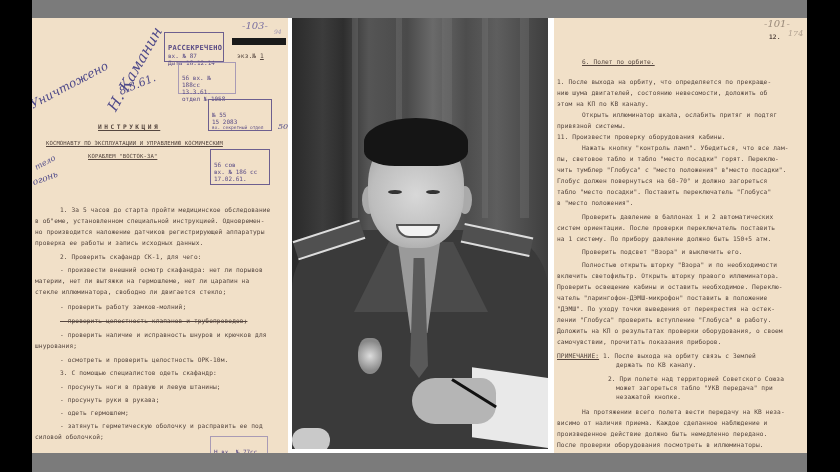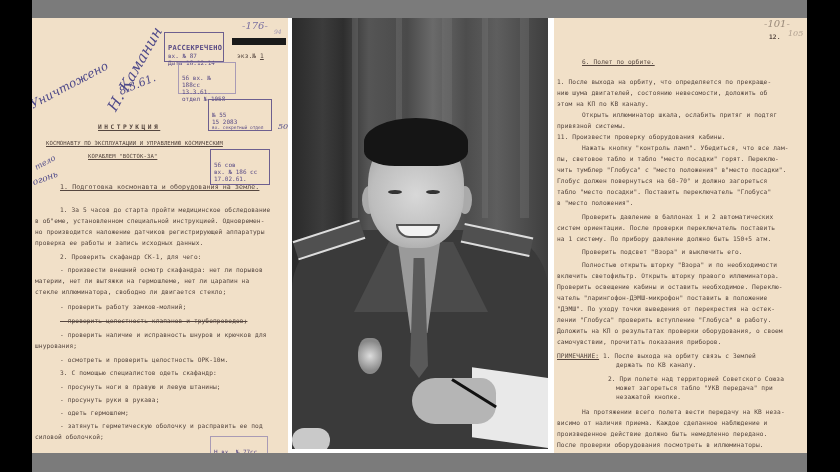--- a/index.html
+++ b/index.html
@@ -36,21 +36,21 @@
   .hand-r { position:absolute; left:120px; top:360px; width:84px; height:46px; background:#b5b5b5; border-radius:30px 20px 24px 30px; }
   .hand-l { position:absolute; left:0px; top:410px; width:38px; height:25px; background:#c9c9c9; border-radius:12px; }
   .pen { position:absolute; left:160px; top:360px; width:52px; height:3px; background:#111; transform:rotate(32deg); transform-origin:left; }
 </style>
 </head>
 <body>
 
 <div class="frame"></div>
 
 <div class="doc doc-left">
-  <div class="hand" style="left:210px;top:2px;font-size:10px;color:#7a6fa0;">-176-</div>
+  <div class="hand" style="left:210px;top:2px;font-size:10px;color:#7a6fa0;">-103-</div>
   <div class="hand" style="left:242px;top:10px;font-size:6px;color:#9a90b0;">94</div>
   <div class="redact" style="left:200px;top:20px;width:54px;height:7px;"></div>
   <div class="tl" style="left:205px;top:32px;">
     <span>экз.№</span> <span class="u">1</span>
   </div>
 
   <div class="stamp" style="left:132px;top:14px;width:60px;height:30px;">
     <div class="hd">РАССЕКРЕЧЕНО</div>
     <div>вх. № 87</div>
     <div>Дата 18.12.14</div>
@@ -74,21 +74,20 @@
 
   <div class="hand" style="left:-6px;top:60px;font-size:12px;transform:rotate(-28deg);">Уничтожено</div>
   <div class="hand" style="left:56px;top:42px;font-size:15px;transform:rotate(-60deg);">Н. Каманин</div>
   <div class="hand" style="left:86px;top:60px;font-size:11px;transform:rotate(-22deg);">8.3.61.</div>
   <div class="hand" style="left:2px;top:140px;font-size:8px;transform:rotate(-28deg);">тело</div>
   <div class="hand" style="left:0px;top:155px;font-size:9px;transform:rotate(-20deg);">огонь</div>
 
   <div class="tl u" style="left:66px;top:103px;letter-spacing:2.5px;font-weight:bold;">ИНСТРУКЦИЯ</div>
   <div class="tl u" style="left:14px;top:120px;font-size:5.6px;">КОСМОНАВТУ ПО ЭКСПЛУАТАЦИИ И УПРАВЛЕНИЮ КОСМИЧЕСКИМ</div>
   <div class="tl u" style="left:56px;top:133px;font-size:5.6px;">КОРАБЛЕМ "ВОСТОК-3А"</div>
-  <div class="tl" style="left:28px;top:164px;font-size:6.6px;"><span class="u">1. Подготовка космонавта и оборудования на земле.</span></div>
 
   <div class="tl" style="left:28px;top:186px;">1. За 5 часов до старта пройти медицинское обследование</div>
   <div class="tl" style="left:3px;top:197px;">в об"еме, установленном специальной инструкцией. Одновремен-</div>
   <div class="tl" style="left:3px;top:208px;">но производится наложение датчиков регистрирующей аппаратуры</div>
   <div class="tl" style="left:3px;top:219px;">проверка ее работы и запись исходных данных.</div>
   <div class="tl" style="left:28px;top:233px;">2. Проверить скафандр СК-1, для чего:</div>
   <div class="tl" style="left:28px;top:246px;">- произвести внешний осмотр скафандра: нет ли порывов</div>
   <div class="tl" style="left:3px;top:257px;">материи, нет ли вытяжки на гермошлеме, нет ли царапин на</div>
   <div class="tl" style="left:3px;top:268px;">стекле иллюминатора, свободно ли двигается стекло;</div>
   <div class="tl" style="left:28px;top:283px;">- проверить работу замков-молний;</div>
@@ -133,21 +132,21 @@
     <div class="paper"></div>
     <div class="hand-r"></div>
     <div class="pen"></div>
     <div class="hand-l"></div>
   </div>
 </div>
 
 <div class="doc doc-right">
   <div class="hand" style="left:210px;top:0px;font-size:10px;color:#9a8a7a;">-101-</div>
   <div class="tl" style="left:215px;top:13px;font-weight:bold;">12.</div>
-  <div class="hand" style="left:234px;top:11px;font-size:8px;color:#b0a090;">105</div>
+  <div class="hand" style="left:234px;top:11px;font-size:8px;color:#b0a090;">174</div>
 
   <div class="tl" style="left:28px;top:38px;"><span class="u">6. Полет по орбите.</span></div>
 
   <div class="tl" style="left:3px;top:58px;">1. После выхода на орбиту, что определяется по прекраще-</div>
   <div class="tl" style="left:3px;top:69px;">нию шума двигателей, состоянию невесомости, доложить об</div>
   <div class="tl" style="left:3px;top:80px;">этом на КП по КВ каналу.</div>
   <div class="tl" style="left:28px;top:91px;">Открыть иллюминатор шкала, ослабить притяг и подтяг</div>
   <div class="tl" style="left:3px;top:102px;">привязной системы.</div>
   <div class="tl" style="left:3px;top:113px;">11. Произвести проверку оборудования кабины.</div>
   <div class="tl" style="left:28px;top:124px;">Нажать кнопку "контроль ламп". Убедиться, что все лам-</div>

